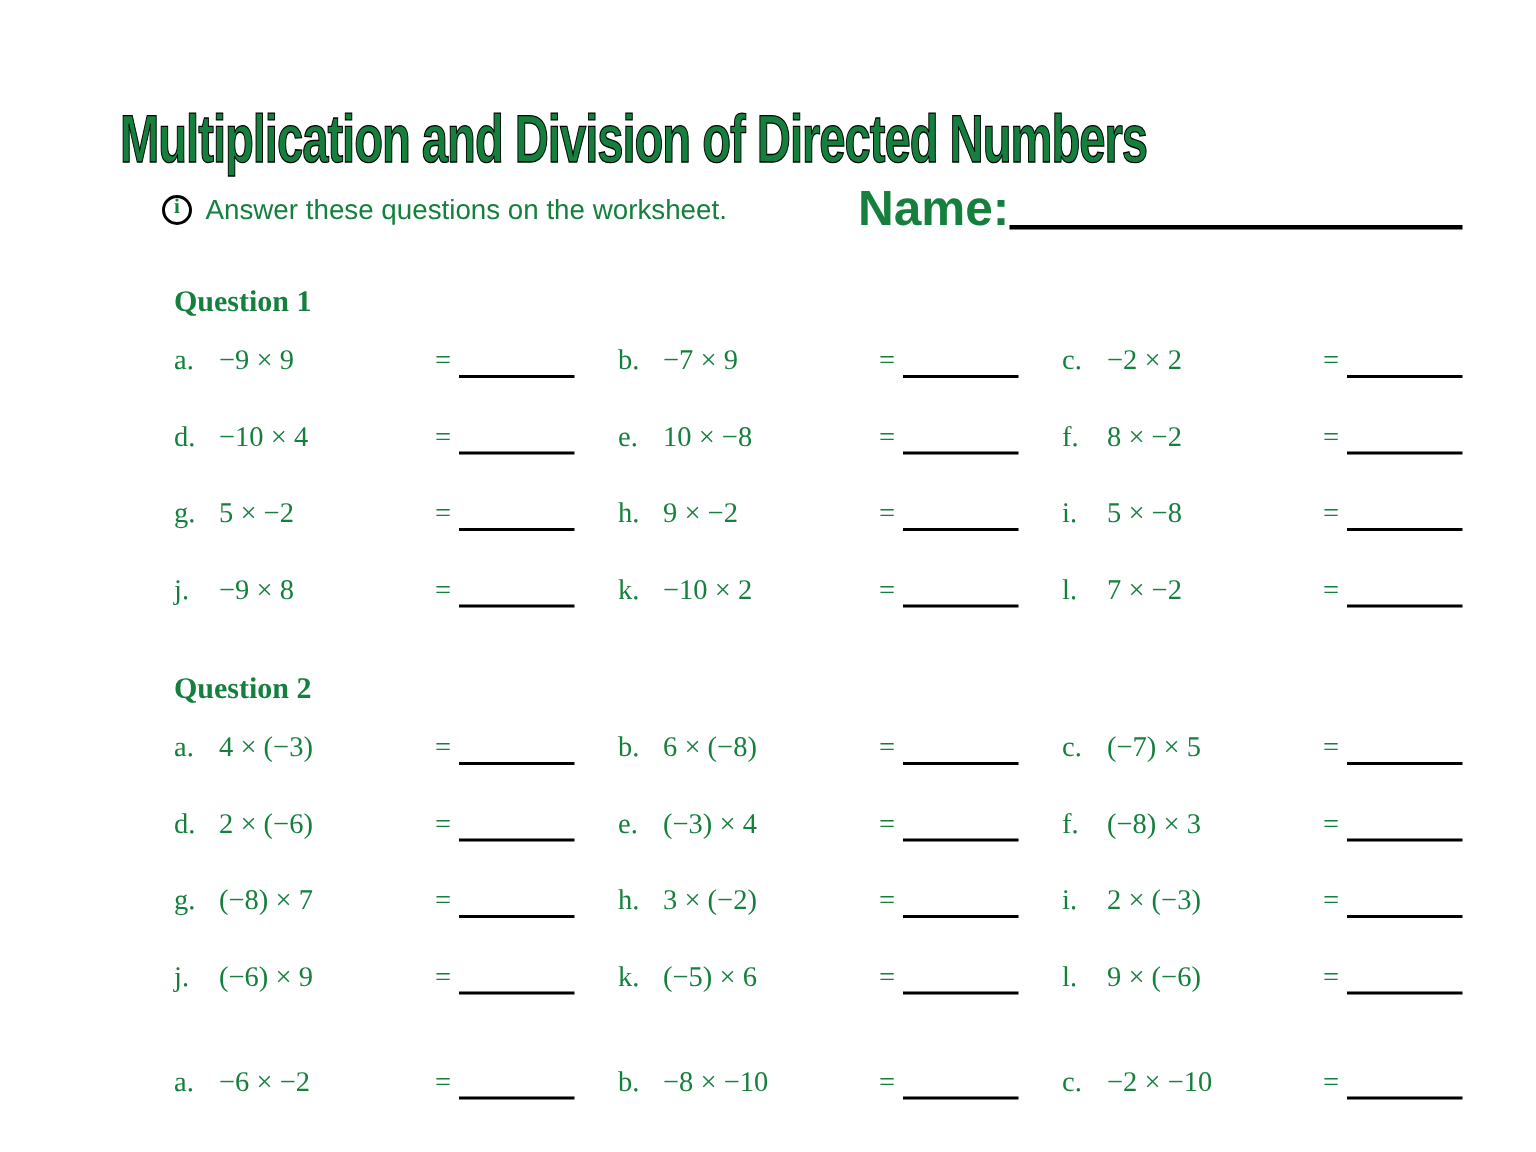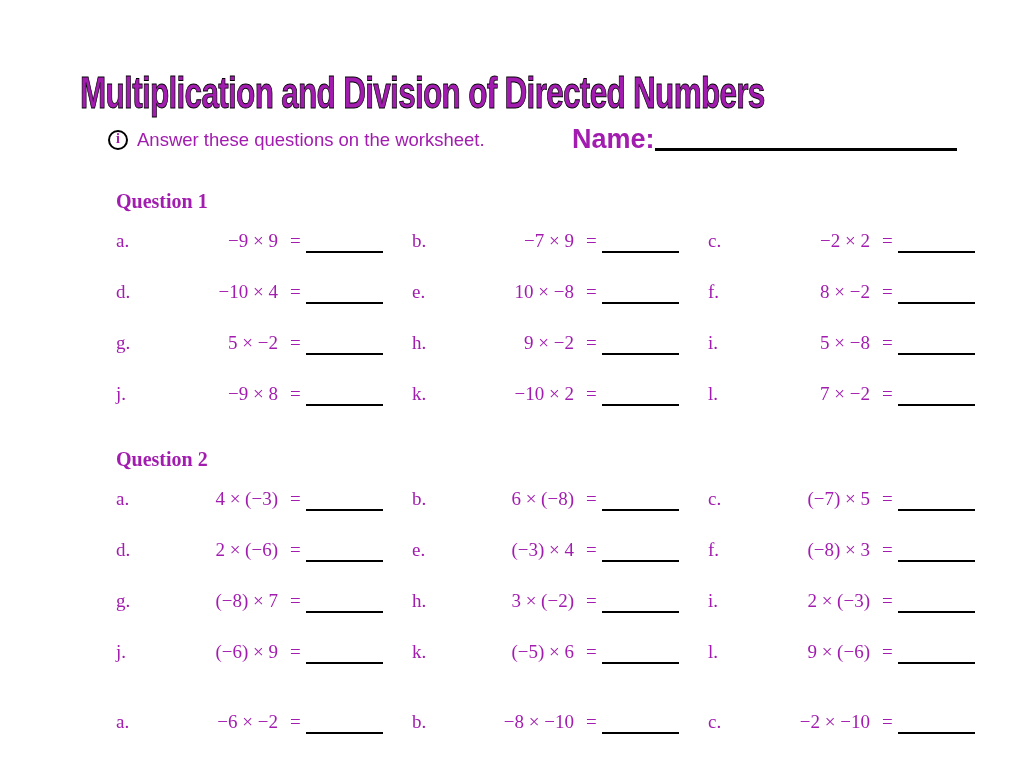--- a/index.html
+++ b/index.html
@@ -1,18 +1,18 @@
 <!DOCTYPE html>
 <html><head>
 <meta charset="utf-8">
 <style>
   html,body{margin:0;padding:0;background:#fff;}
   .page{
     position:relative;width:1024px;height:768px;background:#ffffff;
-    color:#a21caf;font-family:"Liberation Serif",serif;overflow:hidden;
+    color:#15803d;font-family:"Liberation Serif",serif;overflow:hidden;
   }
   .title{
     position:absolute;left:80px;top:70px;margin:0;
     font-family:"Liberation Sans",sans-serif;font-weight:700;
     font-size:45px;line-height:45px;letter-spacing:-1px;white-space:nowrap;
     transform:scaleX(0.70);transform-origin:left bottom;
     -webkit-text-stroke:0.9px #000;
   }
   .subtitle{
     position:absolute;left:108px;top:129px;display:flex;align-items:center;gap:9px;
@@ -22,40 +22,40 @@
     width:20px;height:20px;border:2px solid #000;border-radius:50%;
     box-sizing:border-box;display:inline-flex;align-items:center;justify-content:center;
     flex:none;
   }
   .info-icon span{
     font-family:"Liberation Serif",serif;font-weight:700;font-size:14px;line-height:1;
     position:relative;top:-1px;
   }
   .name-row{
     position:absolute;left:572px;top:124px;display:flex;align-items:baseline;
-    font-family:"Liberation Sans",sans-serif;font-weight:700;font-size:27px;line-height:30px;
+    font-family:"Liberation Sans",sans-serif;font-weight:700;font-size:33px;line-height:30px;
   }
   .name-line{
     display:inline-block;width:302px;height:0;border-bottom:3px solid #000;
     position:relative;top:3px;
   }
   .qblock{position:absolute;left:80px;width:900px;margin-left:36px;}
   .q1{top:190px}
   .q2{top:448px}
   .q3{top:698px}
   .qheading{
     margin:0;font-family:"Liberation Serif",serif;font-weight:700;
     font-size:20px;line-height:22px;
   }
   .prow{display:flex;}
   .q1 .prow,.q2 .prow{height:51px;padding-top:18px;box-sizing:border-box;}
   .q3 .prow{height:48px;padding-top:13px;box-sizing:border-box;}
   .pcell{width:296px;display:flex;align-items:baseline;font-size:19px;line-height:21px;flex:none;}
   .plabel{width:30px;flex:none;}
-  .pexpr{width:132px;flex:none;text-align:right;white-space:nowrap;}
+  .pexpr{width:132px;flex:none;white-space:nowrap;}
   .peq{margin:0 5px 0 12px;flex:none;}
   .pblank{
     display:inline-block;width:77px;height:0;flex:none;
     border-bottom:2.5px solid #000;position:relative;top:6px;
   }
 </style>
 </head>
 <body>
 
 <div class="page">

